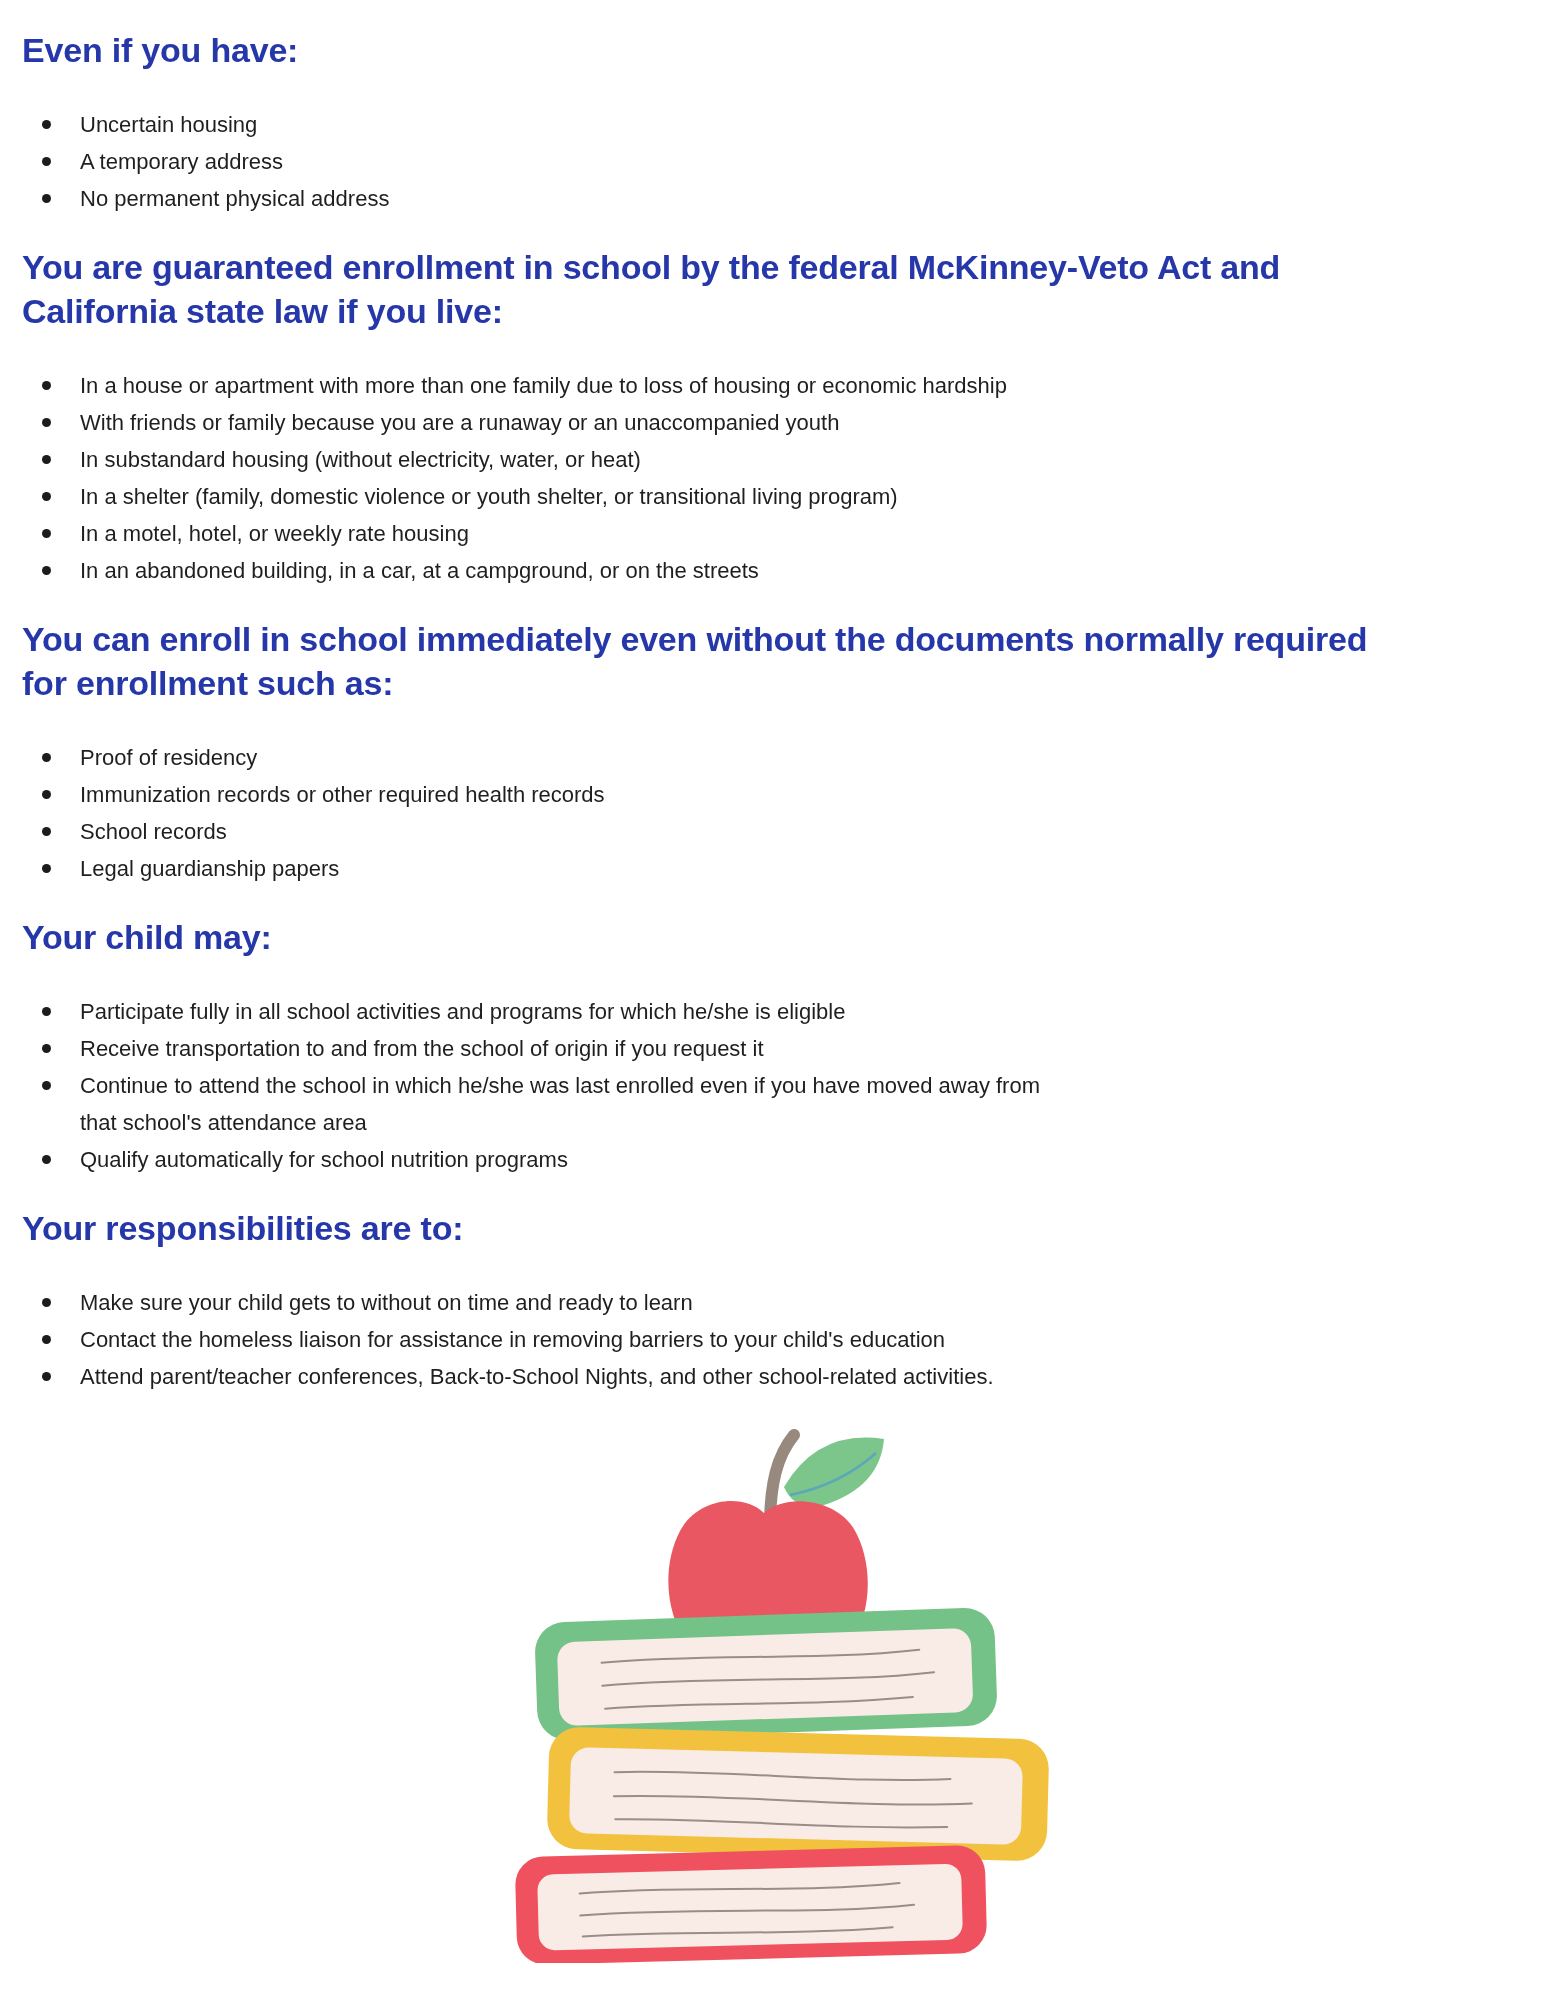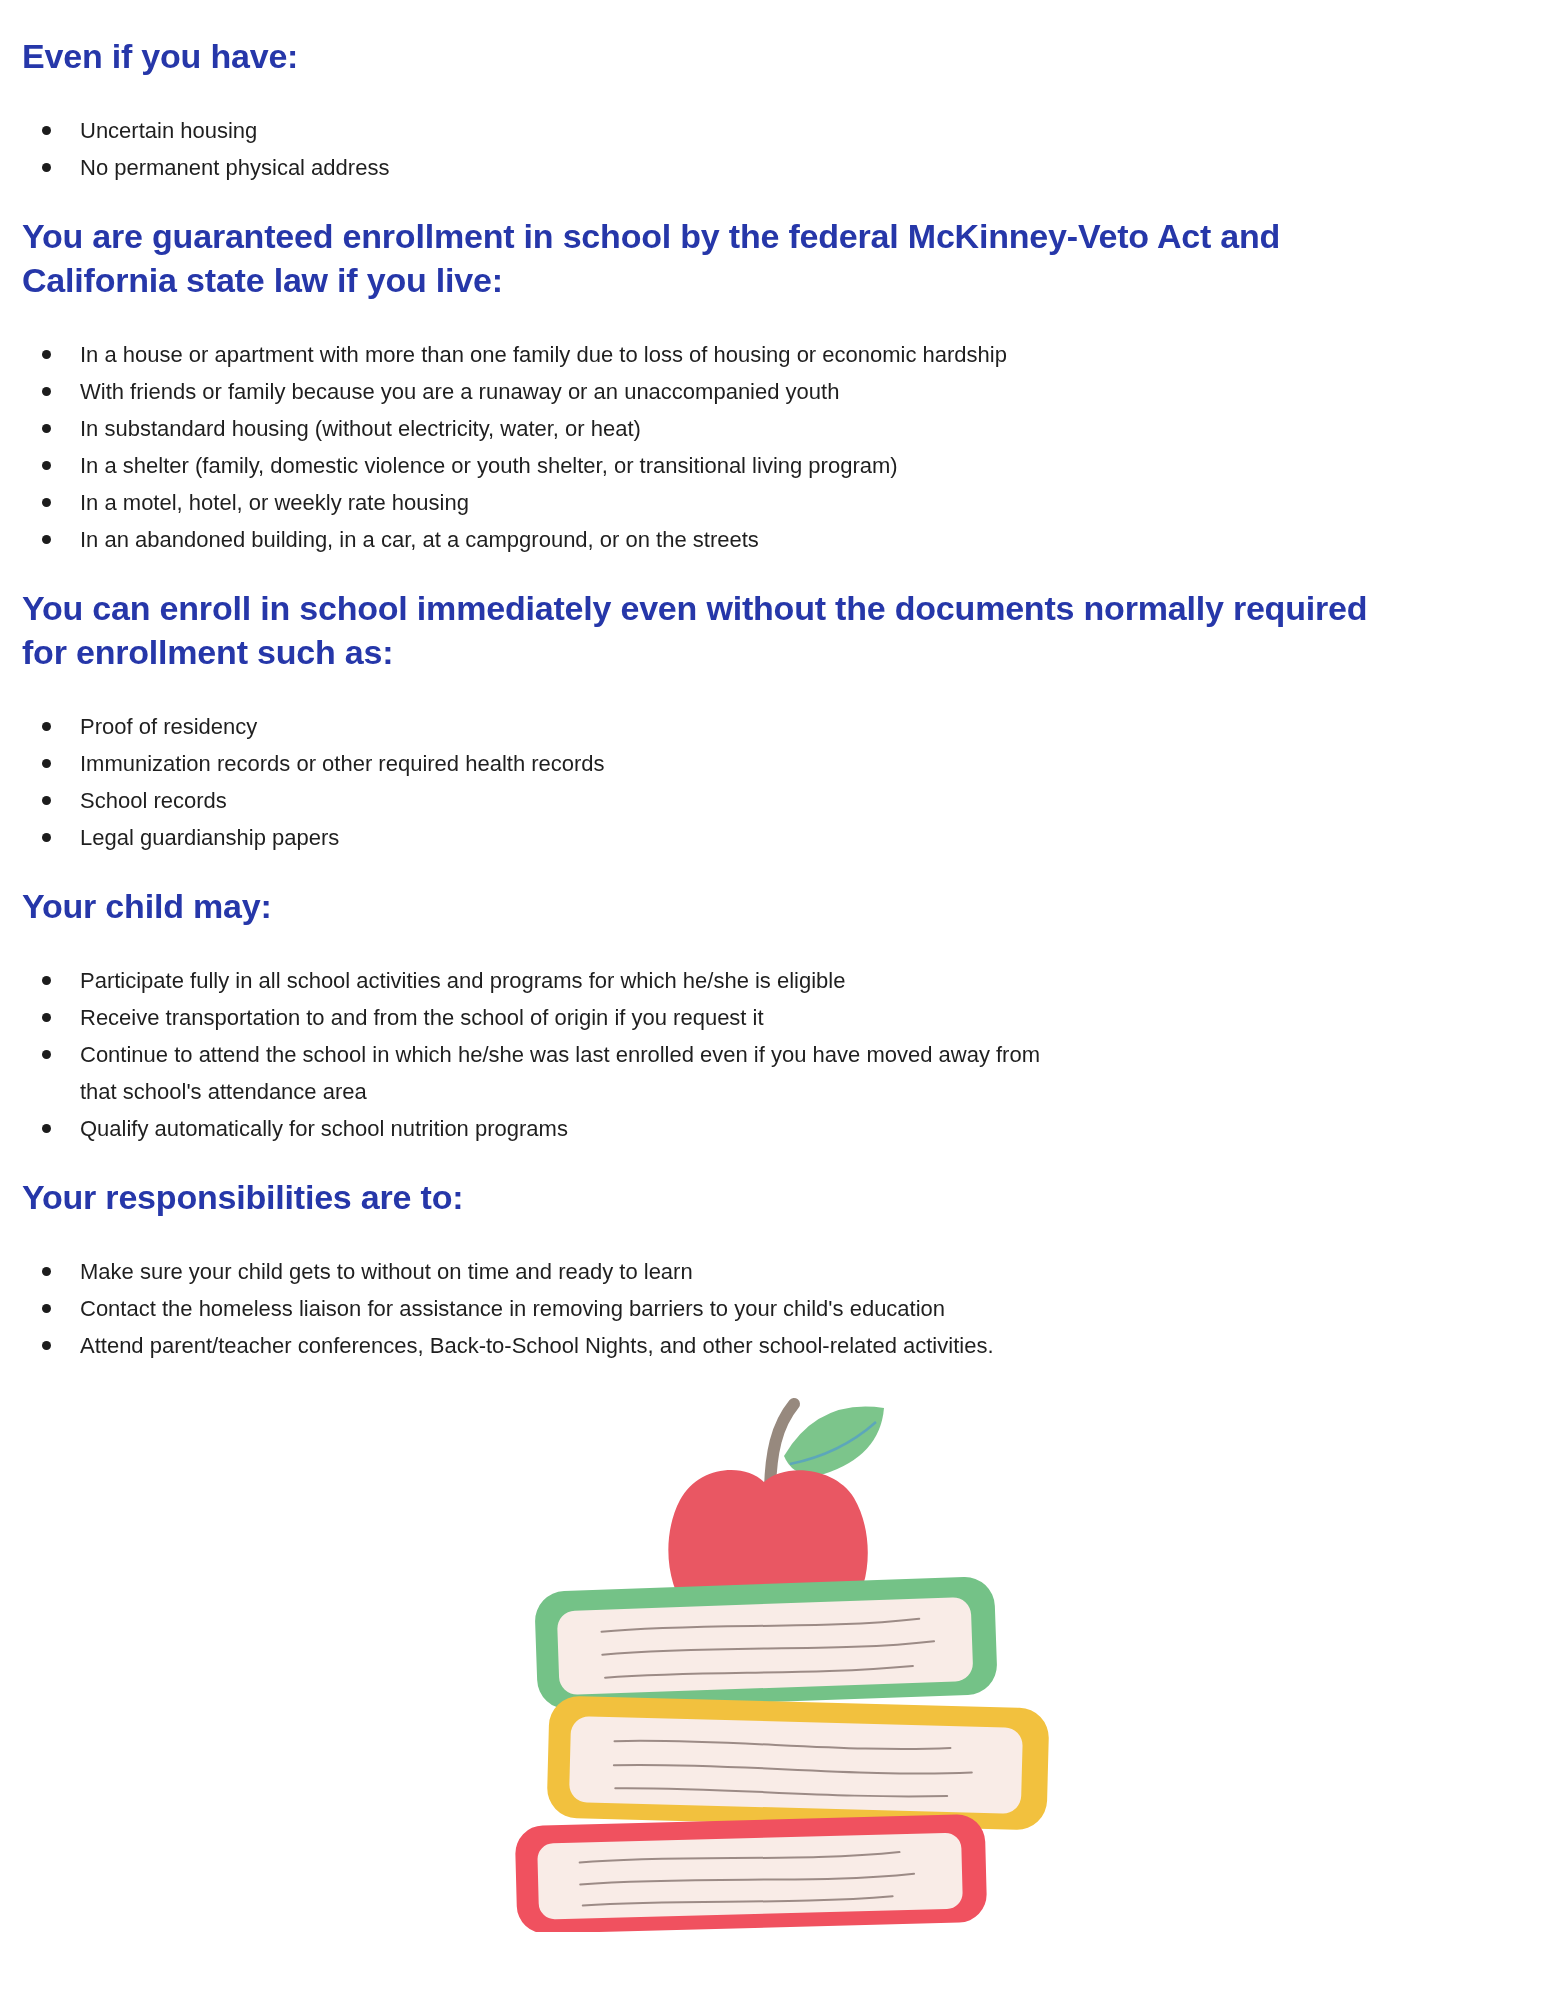--- a/index.html
+++ b/index.html
@@ -4,21 +4,21 @@
 <style>
   html, body { margin: 0; padding: 0; }
   body {
     width: 1545px;
     height: 2000px;
     background: #ffffff;
     font-family: "Liberation Sans", sans-serif;
     color: #1f1f1f;
     overflow: hidden;
   }
-  main { padding: 20px 24px 0 22px; margin-top: 12px; }
+  main { padding: 26px 24px 0 22px; }
 
   h2.sec-heading {
     color: #2637a9;
     font-size: 34px;
     line-height: 44px;
     font-weight: 700;
     letter-spacing: -0.2px;
     margin: 28px 0 0 0;
     white-space: pre-line;
   }
@@ -56,20 +56,21 @@
 </style>
 </head>
 <body>
 
 <main>
 
   <section class="first">
     <h2 class="sec-heading">Even if you have:</h2>
     <ul class="bullets">
       <li>Uncertain housing</li>
+      <li>A temporary address</li>
       <li>No permanent physical address</li>
     </ul>
   </section>
 
   <section>
     <h2 class="sec-heading">You are guaranteed enrollment in school by the federal McKinney-Veto Act and
 California state law if you live:</h2>
     <ul class="bullets">
       <li>In a house or apartment with more than one family due to loss of housing or economic hardship</li>
       <li>With friends or family because you are a runaway or an unaccompanied youth</li>

